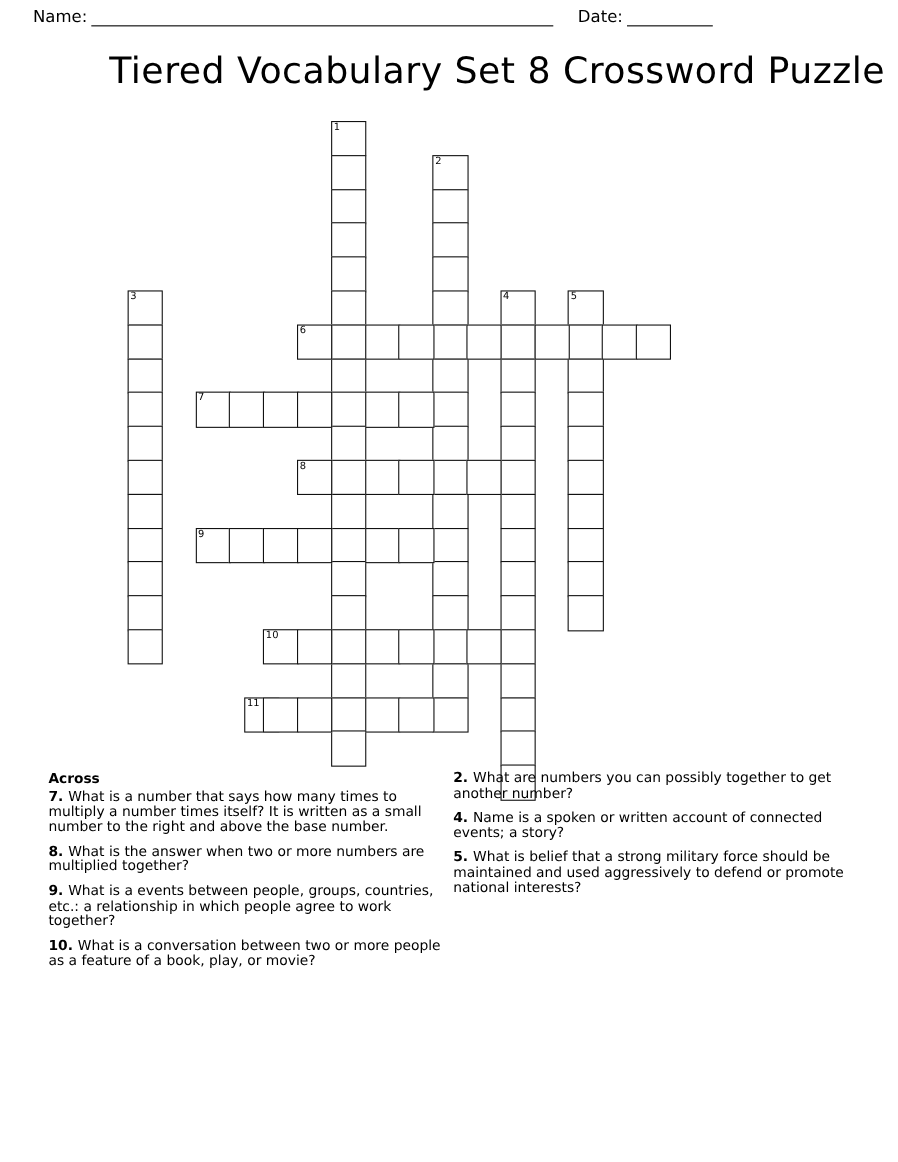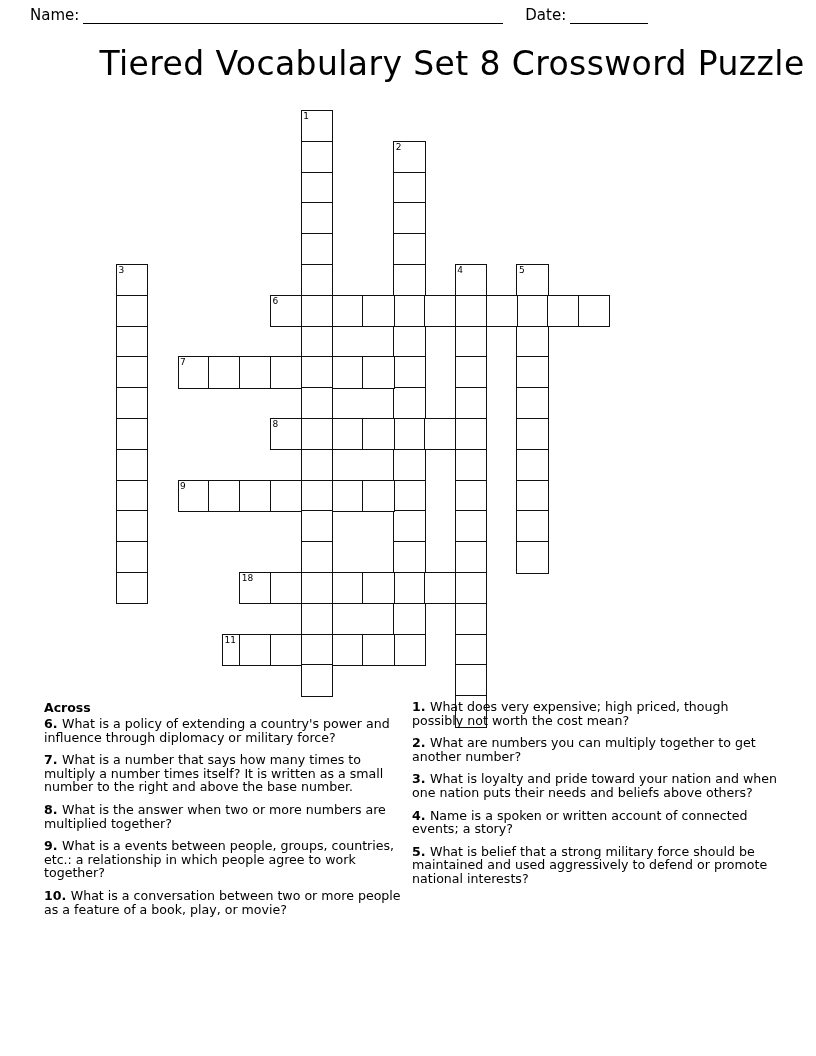--- a/index.html
+++ b/index.html
@@ -180,50 +180,47 @@
       <div class="cell" style="left: 424px; top: 418px; width: 32.4px; height: 32.4px;"></div>
       <div class="cell" style="left: 177.6px; top: 479.6px; width: 32.4px; height: 32.4px;">
         <span class="cnum">9</span>
       </div>
       <div class="cell" style="left: 208.4px; top: 479.6px; width: 32.4px; height: 32.4px;"></div>
       <div class="cell" style="left: 239.2px; top: 479.6px; width: 32.4px; height: 32.4px;"></div>
       <div class="cell" style="left: 270px; top: 479.6px; width: 32.4px; height: 32.4px;"></div>
       <div class="cell" style="left: 331.6px; top: 479.6px; width: 32.4px; height: 32.4px;"></div>
       <div class="cell" style="left: 362.4px; top: 479.6px; width: 32.4px; height: 32.4px;"></div>
       <div class="cell" style="left: 239.2px; top: 572px; width: 32.4px; height: 32.4px;">
-        <span class="cnum">18</span>
+        <span class="cnum">10</span>
       </div>
       <div class="cell" style="left: 270px; top: 572px; width: 32.4px; height: 32.4px;"></div>
       <div class="cell" style="left: 331.6px; top: 572px; width: 32.4px; height: 32.4px;"></div>
       <div class="cell" style="left: 362.4px; top: 572px; width: 32.4px; height: 32.4px;"></div>
       <div class="cell" style="left: 424px; top: 572px; width: 32.4px; height: 32.4px;"></div>
       <div class="cell" style="left: 222px; top: 633.6px; width: 32.4px; height: 32.4px;">
         <span class="cnum">11</span>
       </div>
       <div class="cell" style="left: 239.2px; top: 633.6px; width: 32.4px; height: 32.4px;"></div>
       <div class="cell" style="left: 270px; top: 633.6px; width: 32.4px; height: 32.4px;"></div>
       <div class="cell" style="left: 331.6px; top: 633.6px; width: 32.4px; height: 32.4px;"></div>
       <div class="cell" style="left: 362.4px; top: 633.6px; width: 32.4px; height: 32.4px;"></div>
     </div>
 
   <div class="clues">
     <div class="col col-across">
       <div class="col-head">Across</div>
       <div id="across-list">
-          <p class="clue"><span class="n">6. </span><span>What is a policy of extending a country's power and influence through diplomacy or military force?</span></p>
           <p class="clue"><span class="n">7. </span><span>What is a number that says how many times to multiply a number times itself? It is written as a small number to the right and above the base number.</span></p>
           <p class="clue"><span class="n">8. </span><span>What is the answer when two or more numbers are multiplied together?</span></p>
           <p class="clue"><span class="n">9. </span><span>What is a events between people, groups, countries, etc.: a relationship in which people agree to work together?</span></p>
           <p class="clue"><span class="n">10. </span><span>What is a conversation between two or more people as a feature of a book, play, or movie?</span></p>
         </div>
     </div>
     <div class="col col-down">
       <div id="down-list">
-          <p class="clue"><span class="n">1. </span><span>What does very expensive; high priced, though possibly not worth the cost mean?</span></p>
-          <p class="clue"><span class="n">2. </span><span>What are numbers you can multiply together to get another number?</span></p>
-          <p class="clue"><span class="n">3. </span><span>What is loyalty and pride toward your nation and when one nation puts their needs and beliefs above others?</span></p>
+          <p class="clue"><span class="n">2. </span><span>What are numbers you can possibly together to get another number?</span></p>
           <p class="clue"><span class="n">4. </span><span>Name is a spoken or written account of connected events; a story?</span></p>
           <p class="clue"><span class="n">5. </span><span>What is belief that a strong military force should be maintained and used aggressively to defend or promote national interests?</span></p>
         </div>
     </div>
   </div>
 
 </div>
 
 </body></html>

